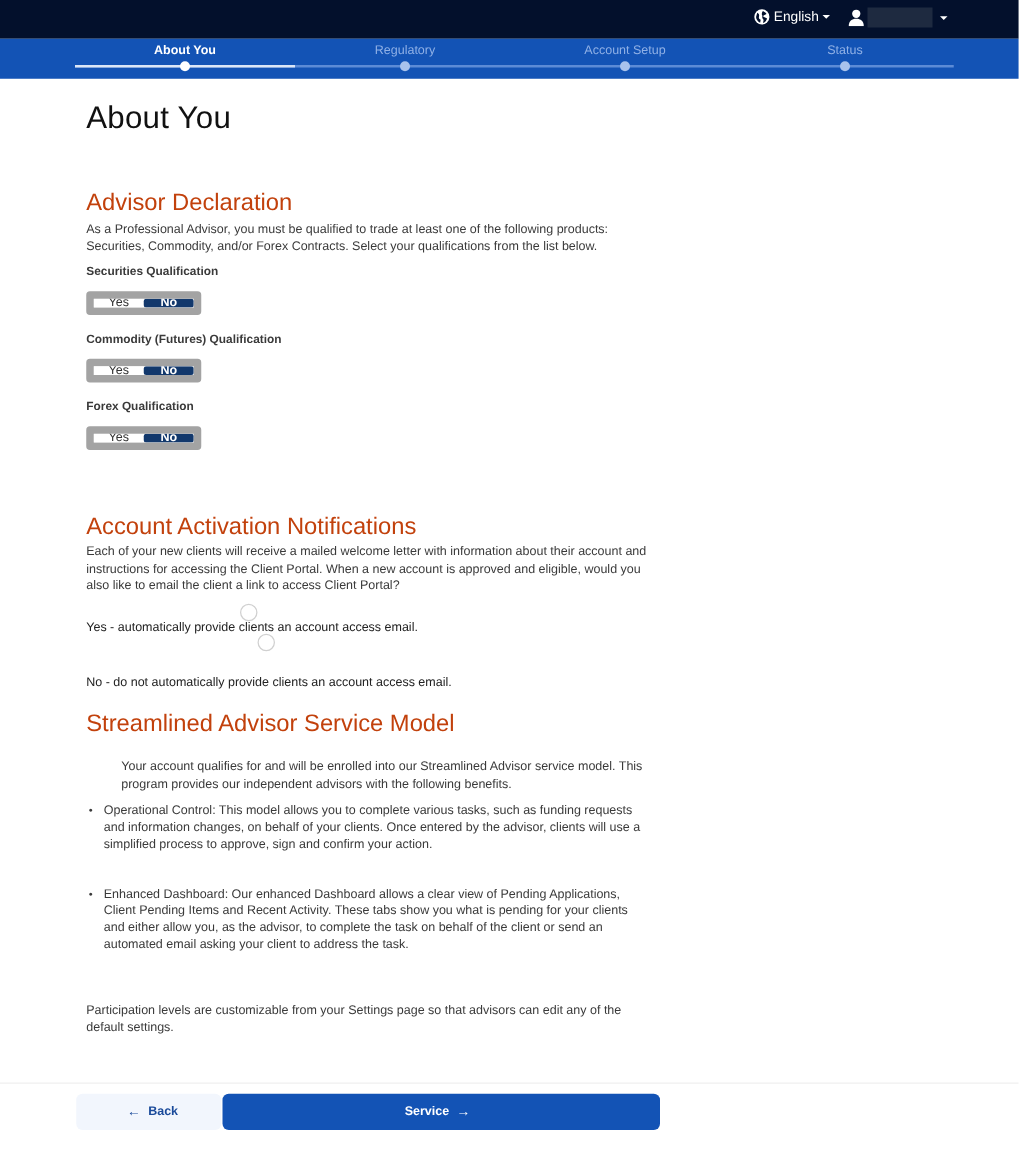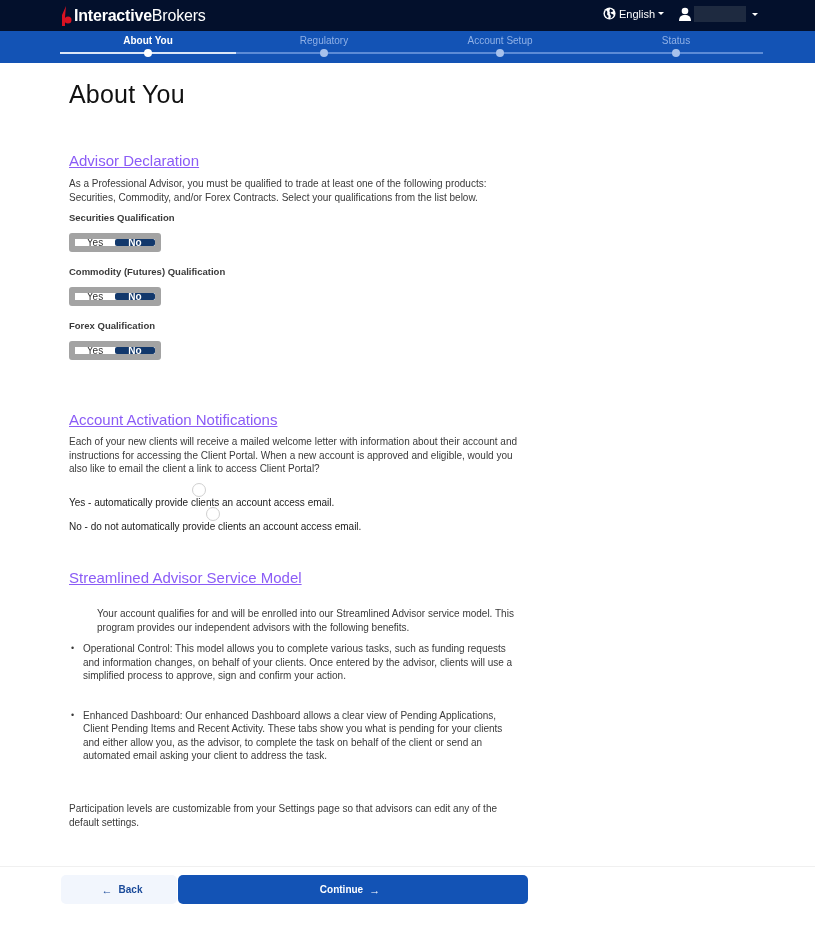--- a/index.html
+++ b/index.html
@@ -24,21 +24,21 @@
   .step-line { position: absolute; left: 60px; top: 21px; width: 703px; height: 2px; background: #5c8bd6; }
   .step-line-done { position: absolute; left: 60px; top: 21px; width: 176px; height: 2px; background: #dbe6f7; }
   .step { position: absolute; top: 0; width: 140px; margin-left: -70px; text-align: center; }
   .step-label { display: block; font-size: 10px; color: #8fb0e6; margin-top: 4px; height: 12px; }
   .step.active .step-label { color: #fff; font-weight: bold; }
   .step-dot { position: absolute; left: 66px; top: 18px; width: 8px; height: 8px; border-radius: 50%; background: #a8c2ec; }
   .step.active .step-dot { background: #fff; }
 
   
   .page-title { position: absolute; left: 69px; top: 80px; font-size: 25px; font-weight: normal; color: #111; letter-spacing: 0.2px; }
-  .section-title { position: absolute; left: 69px; font-size: 15px; color: #8b5cf6; font-weight: normal; text-decoration: underline; }
+  .section-title { position: absolute; left: 69px; font-size: 19px; color: #c2410c; font-weight: normal; }
   .para { position: absolute; left: 69px; width: 450px; font-size: 10px; line-height: 13.5px; color: #3a3a3a; }
   .field-label { position: absolute; left: 69px; font-size: 9.5px; font-weight: bold; color: #3a3a3a; }
 
   .toggle { position: absolute; left: 69px; width: 92px; height: 19px; display: flex; border: 6px solid #a3a3a3; border-radius: 3px; overflow: hidden; }
   .toggle .opt { flex: 1; display: flex; align-items: center; justify-content: center; font-size: 10px; cursor: pointer; }
   .toggle .opt.yes { background: #fff; color: #333; }
   .toggle .opt.no { background: #12386c; color: #fff; font-weight: bold; border-radius: 2px; }
 
   .radio-row { position: absolute; left: 69px; display: flex; align-items: center; font-size: 10px; color: #222; cursor: pointer; flex-direction: column; }
   .radio { width: 14px; height: 14px; border-radius: 50%; border: 1px solid #d0d0d0; background: #fff; margin-right: 5px; }
@@ -50,27 +50,20 @@
   
   .footer-line { position: absolute; left: 0; top: 866px; width: 815px; height: 1px; background: #f0f0f0; }
   .btn-back { position: absolute; left: 61px; top: 875px; width: 116px; height: 29px; background: #f2f6fd; border-radius: 5px; display: flex; align-items: center; justify-content: center; color: #1a4a9a; font-size: 10px; font-weight: bold; cursor: pointer; }
   .btn-continue { position: absolute; left: 178px; top: 875px; width: 350px; height: 29px; background: #1353b5; border-radius: 5px; display: flex; align-items: center; justify-content: center; color: #fff; font-size: 10px; font-weight: bold; cursor: pointer; }
   .arrow { margin: 0 6px; font-size: 11px; }
 </style>
 </head>
 <body>
 
 <div class="topbar">
-  <div class="logo">
-    <svg class="logo-mark" viewBox="0 0 12 20">
-      <path d="M6 0 L2 9 L2 20 L5 20 L5 11 Z" fill="#d81222"></path>
-      <circle cx="8" cy="14" r="3.5" fill="#d81222"></circle>
-    </svg>
-    <span class="logo-text"><b>Interactive</b><span>Brokers</span></span>
-  </div>
   <div class="lang">
     <svg class="globe" viewBox="0 0 14 14">
       <circle cx="7" cy="7" r="6.5" fill="#fff"></circle>
       <path d="M3 3.5 C4.5 4 5 5.5 4.5 7 C4 8 5 9 6 9.5 L5.5 12 C3.5 11 2 9 2 7 Z" fill="#03102c"></path>
       <path d="M8 2 C9 3 10.5 3 11 4.5 C10 5.5 8.5 5 8 6.5 C9 7.5 10.5 7.5 11.5 8.5 C11 10.5 9.5 12 8 12.3 L8.5 9.5 C7.5 8.5 7 7.5 7.5 6 C6.5 5 7 3 8 2 Z" fill="#03102c"></path>
     </svg>
     <span>English</span>
     <span class="caret"></span>
   </div>
   <div class="user">
@@ -127,36 +120,36 @@
   <div class="opt no">No</div>
 </div>
 
 <h2 class="section-title" style="top:411px;">Account Activation Notifications</h2>
 <p class="para" style="top:435px;">Each of your new clients will receive a mailed welcome letter with information about their account and instructions for accessing the Client Portal. When a new account is approved and eligible, would you also like to email the client a link to access Client Portal?</p>
 
 <label class="radio-row" style="top:483px;">
   <span class="radio"></span>
   <span>Yes - automatically provide clients an account access email.</span>
 </label>
-<label class="radio-row" style="top:507px;">
+<label class="radio-row" style="top:507px;gap:20px;">
   <span class="radio"></span>
   <span>No - do not automatically provide clients an account access email.</span>
 </label>
 
 <h2 class="section-title" style="top:569px;">Streamlined Advisor Service Model</h2>
 <p class="para" style="top:607px;margin-left:28px;">Your account qualifies for and will be enrolled into our Streamlined Advisor service model. This program provides our independent advisors with the following benefits.</p>
 
 <ul class="bullets" style="top:642px;">
   <li style="margin-bottom:26px;">Operational Control: This model allows you to complete various tasks, such as funding requests and information changes, on behalf of your clients. Once entered by the advisor, clients will use a simplified process to approve, sign and confirm your action.</li>
   <li style="margin-bottom:13px;">Enhanced Dashboard: Our enhanced Dashboard allows a clear view of Pending Applications, Client Pending Items and Recent Activity. These tabs show you what is pending for your clients and either allow you, as the advisor, to complete the task on behalf of the client or send an automated email asking your client to address the task.</li>
 </ul>
 
 <p class="para" style="top:802px;">Participation levels are customizable from your Settings page so that advisors can edit any of the default settings.</p>
 
 <div class="footer-line"></div>
 <div class="btn-back">
   <span class="arrow">←</span>
   <span>Back</span>
 </div>
 <div class="btn-continue">
-  <span>Continue</span>
+  <span>Service</span>
   <span class="arrow">→</span>
 </div>
 
 </body></html>

